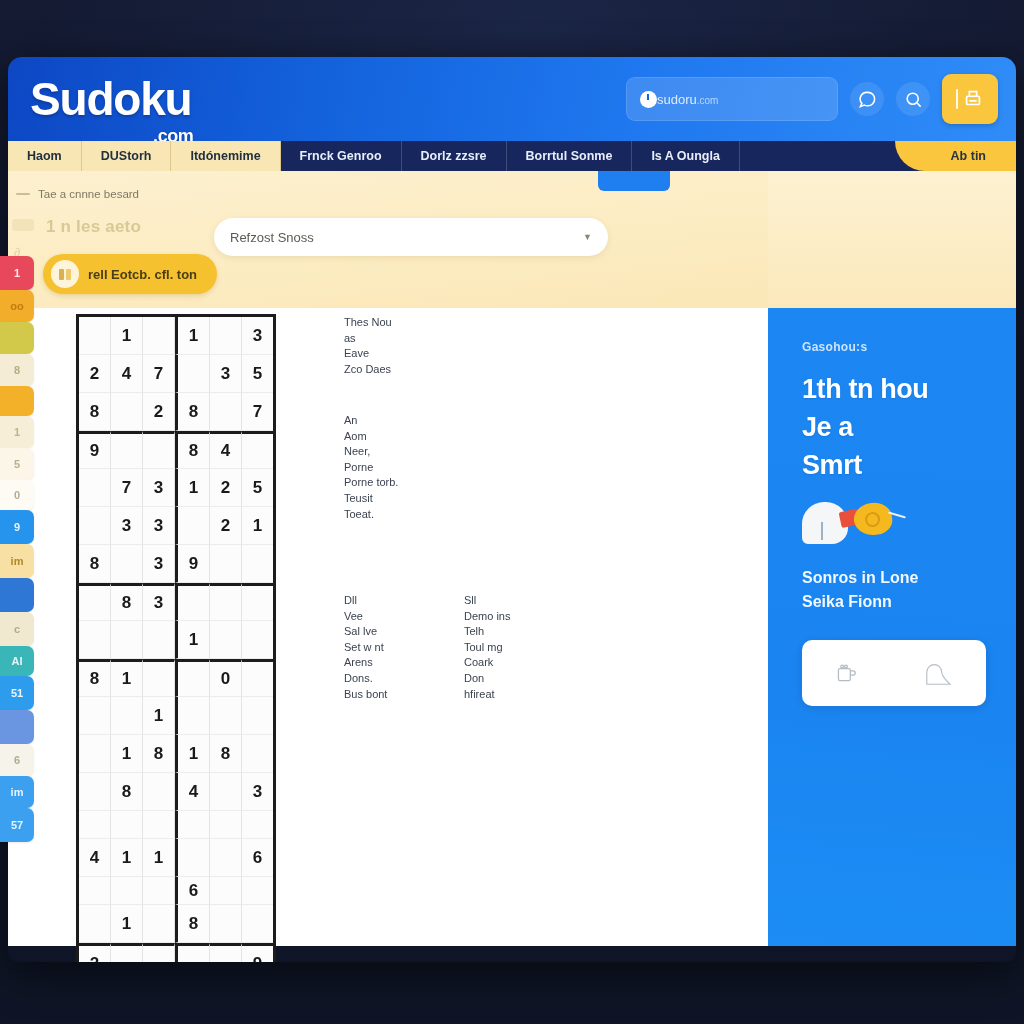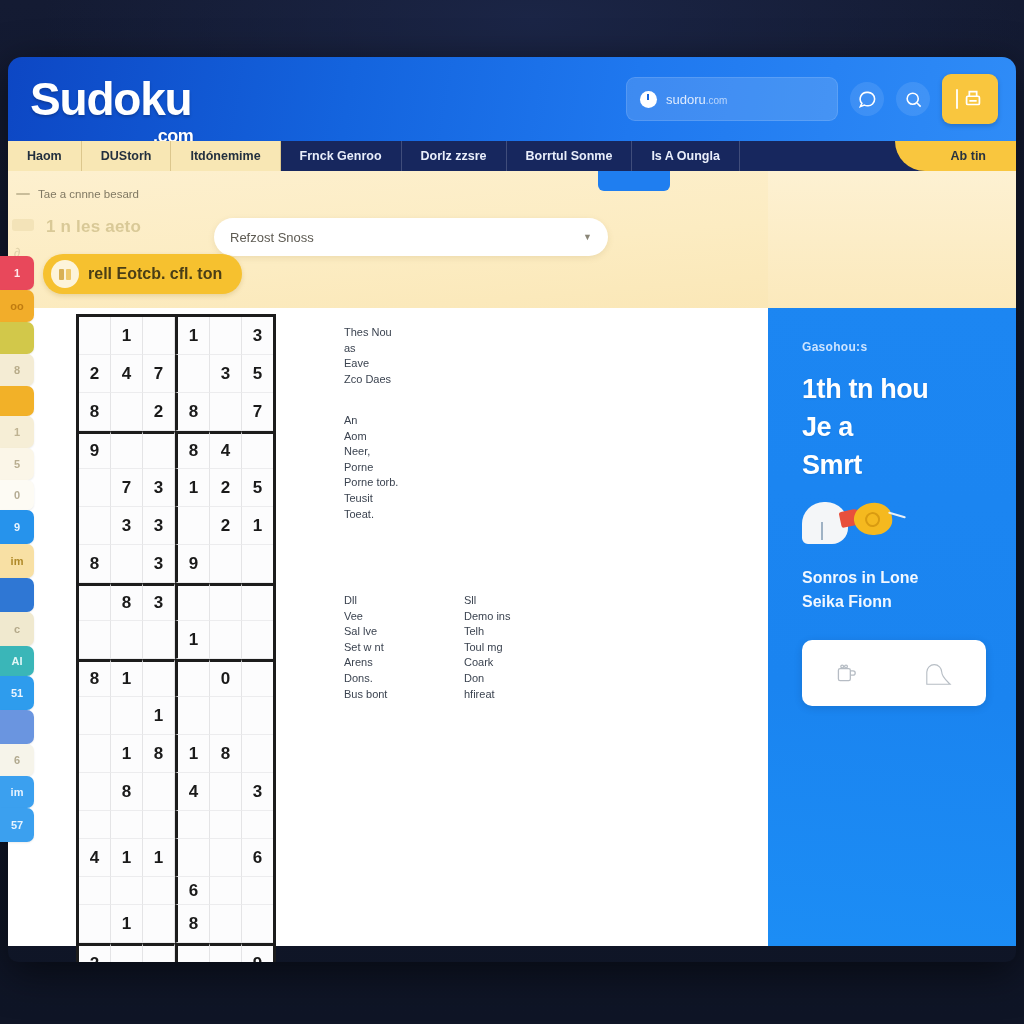--- a/index.html
+++ b/index.html
@@ -76,21 +76,20 @@
     gap: 12px;
   }
   .urlbox {
     width: 212px;
     height: 44px;
     border-radius: 9px;
     background: rgba(255,255,255,.14);
     border: 1px solid rgba(255,255,255,.12);
     display: flex;
     align-items: center;
-    gap: 9px;
     padding: 0 13px;
   }
   .urlbox .favicon {
     width: 17px; height: 17px;
     border-radius: 50%;
     background: #ffffff;
     position: relative;
     flex: none;
   }
   .urlbox .favicon::after {
@@ -266,21 +265,21 @@
   .pillbtn .ic {
     width: 28px; height: 28px;
     border-radius: 50%;
     background: #fdf4da;
     display: flex; align-items: center; justify-content: center;
     flex: none;
   }
   .pillbtn .ic .g1 { width: 5px; height: 11px; background: #d8b055; border-radius: 1px; }
   .pillbtn .ic .g2 { width: 5px; height: 11px; background: #efc96a; border-radius: 1px; margin-left: 2px; }
   .pillbtn .txt {
-    font-size: 16px;
+    font-size: 13px;
     font-weight: bold;
     color: #4a3e16;
     white-space: nowrap;
   }
 
   
   .content {
     position: relative;
     height: 638px;
     background: #ffffff;
@@ -321,21 +320,21 @@
   .grow:last-child .gcell { border-bottom: none; }
 
   
   .textcol {
     position: absolute;
     font-size: 11px;
     line-height: 15.6px;
     color: #3b4350;
   }
   .textcol .ln { white-space: nowrap; }
-  .tc-a { left: 336px; top: 17px; }
+  .tc-a { left: 336px; top: 7px; }
   .tc-b { left: 336px; top: 105px; }
   .tc-c { left: 336px; top: 285px; }
   .tc-d { left: 456px; top: 285px; }
 
   
   .bluepanel {
     position: relative;
     width: 248px;
     background: linear-gradient(185deg, #1c86f2 0%, #1a84f0 60%, #1c8df5 100%);
     color: #ffffff;

